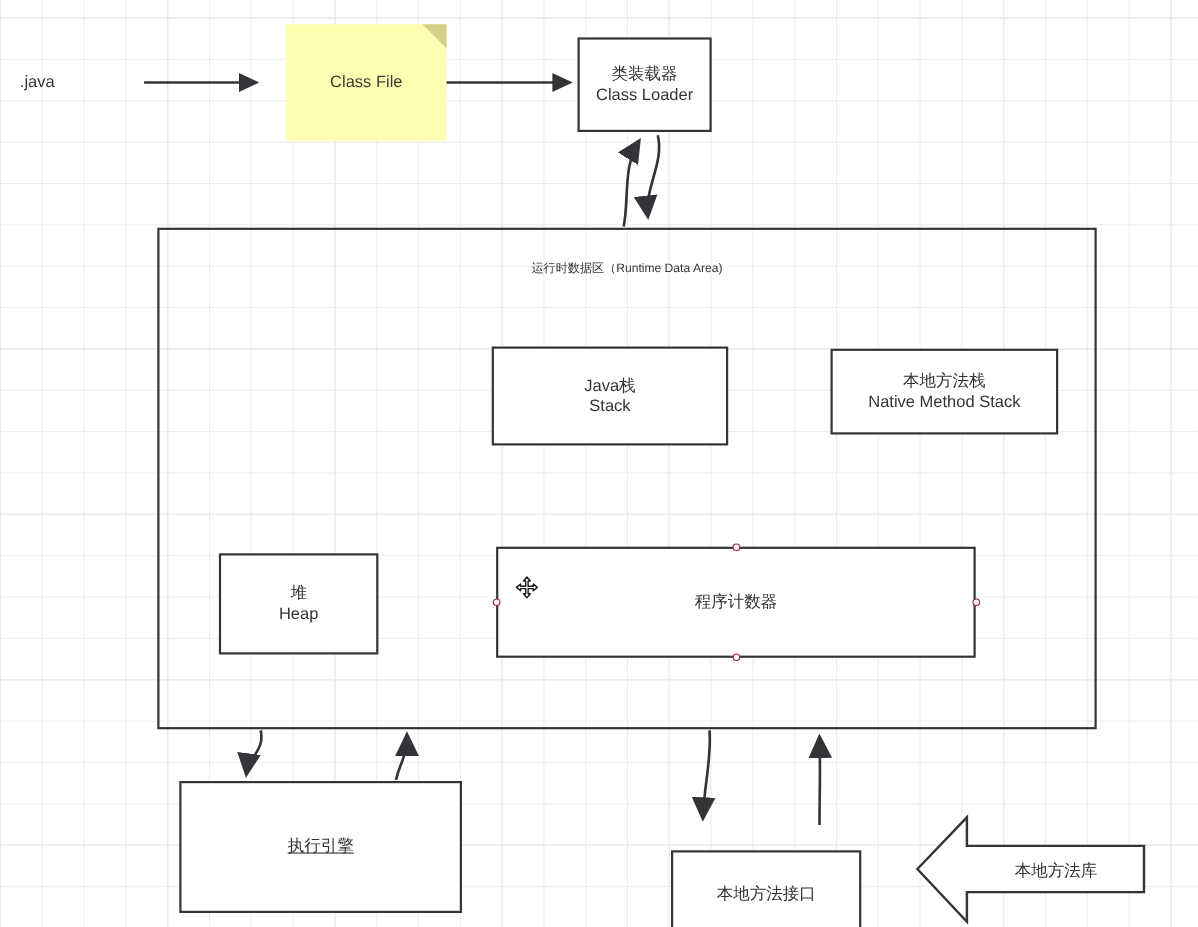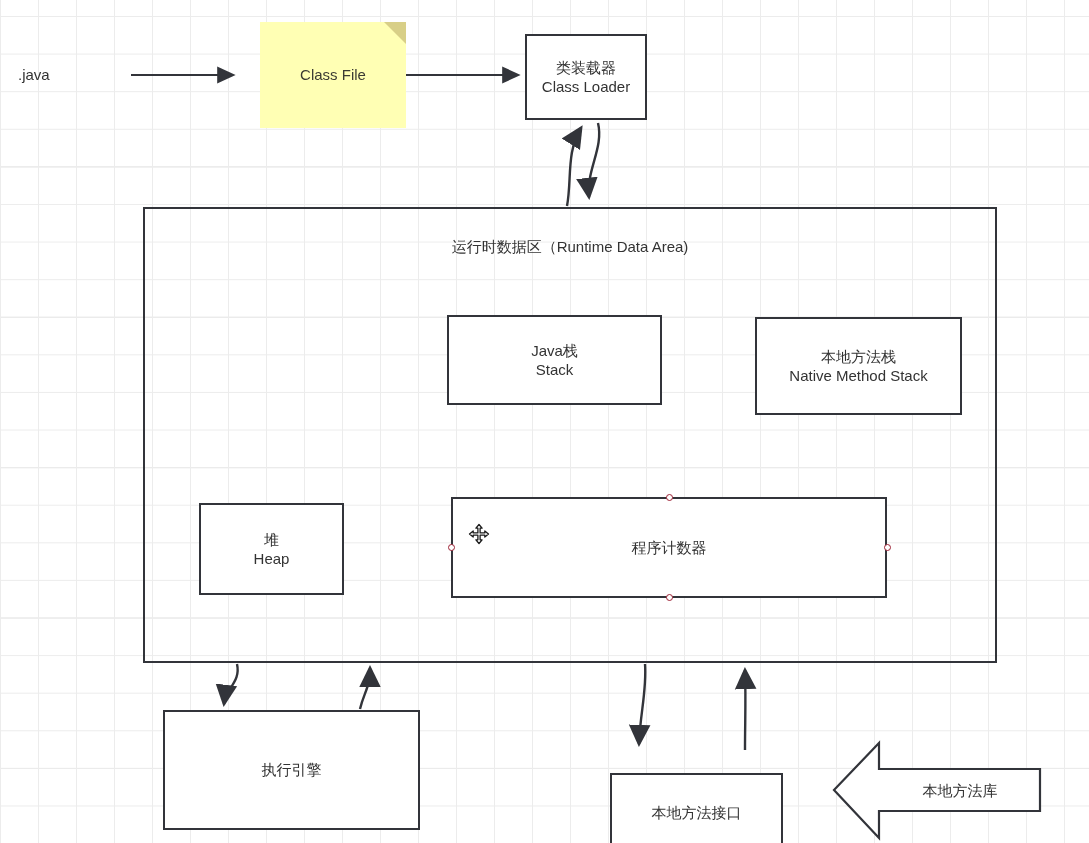--- a/index.html
+++ b/index.html
@@ -61,21 +61,21 @@
     background: transparent;
     display: block;
   }
 
   .outer-title {
     position: absolute;
     left: 0;
     right: 0;
     top: 28px;
     text-align: center;
-    font-size: 15px;
+    font-size: 11px;
     color: #333333;
   }
 
   .note {
     background: #ffffb4;
     font-size: 15px;
     border: none;
     color: #3b3b33;
   }
   .note-fold {
@@ -186,21 +186,21 @@
   <div class="node outer-box" style="left:143px; top:207px; width:854px; height:456px;">
     <div class="outer-title">运行时数据区（Runtime Data Area)</div>
   </div>
 
 
   <div class="node box" style="left:447px; top:315px; width:215px; height:90px;">
     <span>Java栈
 Stack</span>
   </div>
 
-  <div class="node box" style="left:755px; top:317px; width:207px; height:98px;">
+  <div class="node box" style="left:755px; top:317px; width:207px; height:78px;">
     <span>本地方法栈
 Native Method Stack</span>
   </div>
 
   <div class="node box" style="left:199px; top:503px; width:145px; height:92px;">
     <span>堆
 Heap</span>
   </div>
 
   <div class="node box" style="left:451px; top:497px; width:436px; height:101px;">
@@ -209,21 +209,21 @@
 
   <div class="handle" style="left:665.5px; top:494px;"></div>
   <div class="handle" style="left:883.5px; top:544px;"></div>
   <div class="handle" style="left:665.5px; top:594px;"></div>
   <div class="handle" style="left:447.5px; top:544px;"></div>
 
   <svg class="move-cursor" style="left:468px; top:523px;" width="22" height="22" viewBox="0 0 22 22" xmlns="http://www.w3.org/2000/svg">
     <path d="M11 1.5 L14.1 5.2 L12.1 5.2 L12.1 9.9 L16.8 9.9 L16.8 7.9 L20.5 11 L16.8 14.1 L16.8 12.1 L12.1 12.1 L12.1 16.8 L14.1 16.8 L11 20.5 L7.9 16.8 L9.9 16.8 L9.9 12.1 L5.2 12.1 L5.2 14.1 L1.5 11 L5.2 7.9 L5.2 9.9 L9.9 9.9 L9.9 5.2 L7.9 5.2 Z" fill="#ffffff" stroke="#1a1a1a" stroke-width="1.3" stroke-linejoin="round"></path>
   </svg>
 
-  <div class="node box" style="left:163px; top:710px; width:257px; height:120px;">
+  <div class="node box" style="left:163px; top:710px; width:257px; height:120px;text-decoration:underline;">
     <span>执行引擎</span>
   </div>
 
   <div class="node box" style="left:610px; top:750px; width:173px; height:80px;margin-top:23px;">
     <span>本地方法接口</span>
   </div>
 
   <div class="arrow-shape-label" style="left:895px; top:782px; width:130px; text-align:center;">本地方法库</div>
 
 </div>

